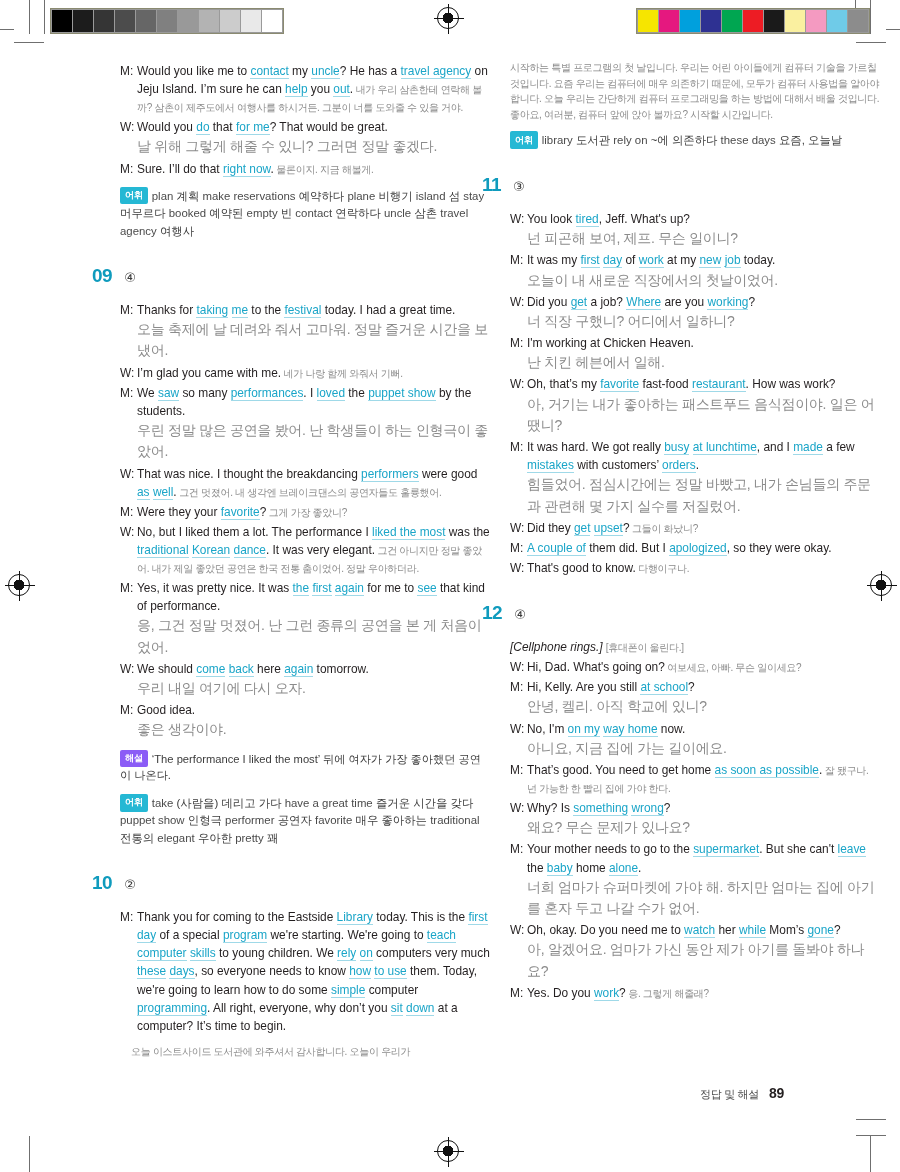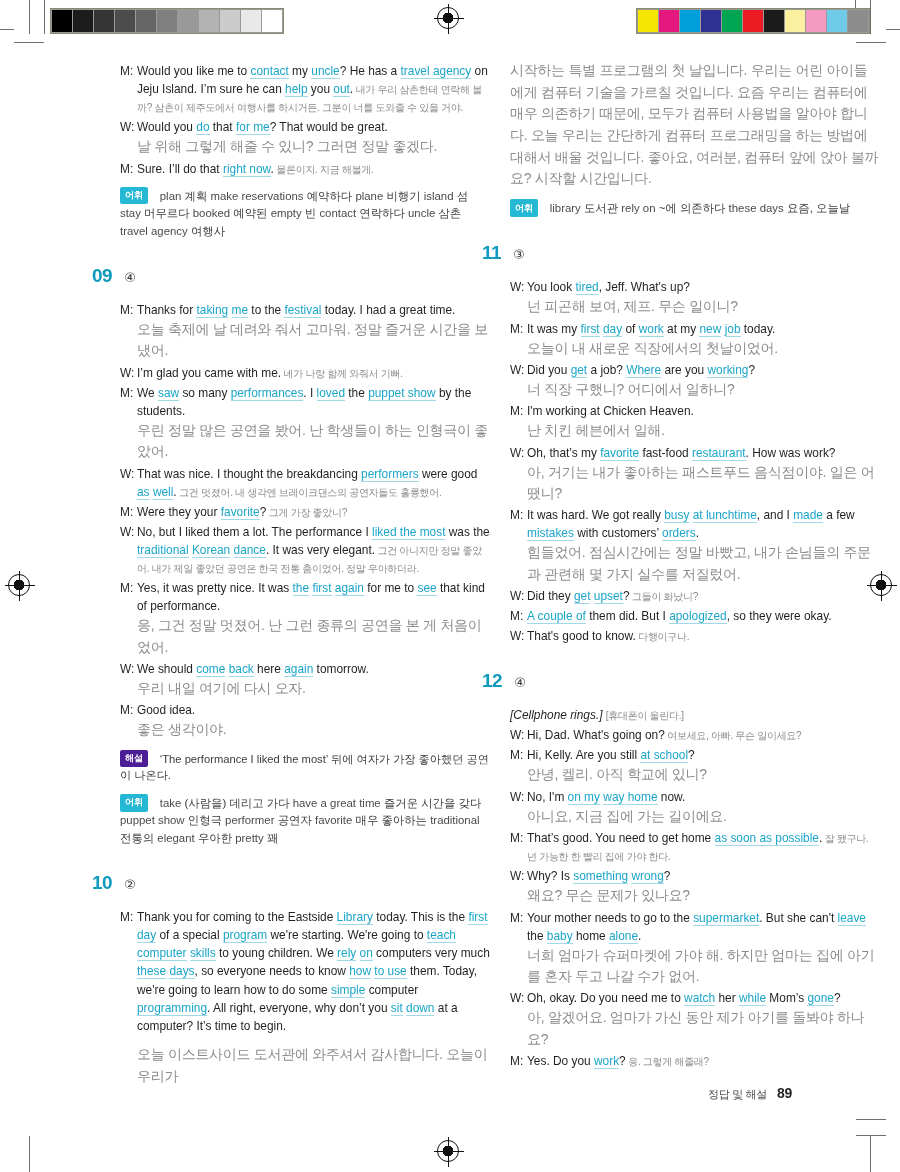--- a/index.html
+++ b/index.html
@@ -104,21 +104,21 @@
     font-size: 11.9px;
     color: #231f20;
   }
   .ko {
     display: block;
     color: #8b8b8b;
     font-size: 14px;
     letter-spacing: -0.3px;
   }
   .ko-inline { color: #8b8b8b; font-size: 10px; letter-spacing: -0.3px; }
-  .indent-ko { margin-left: 17px; }
+  .indent-ko { margin-left: 11px; }
 
   
   u.k {
     color: #1aa5c8;
     text-decoration: none;
     border-bottom: 1px solid #9fd9e8;
     padding-bottom: 0px;
   }
 
   
@@ -128,49 +128,49 @@
     line-height: 1.55;
     color: #231f20;
   }
   .note .badge {
     display: inline-block;
     font-size: 9.2px;
     font-weight: bold;
     color: #ffffff;
     padding: 1.5px 5px 2px 5px;
     border-radius: 2px;
-    margin-right: 12px;
+    margin-right: 4px;
     vertical-align: 1px;
     letter-spacing: -0.3px;
   }
   .badge.vocab { background: #25b8d4; }
-  .badge.expl  { background: #4c1d95; }
+  .badge.expl  { background: #8b5cf6; }
   .note .kr { color: #3b3b3b; }
   .note.vocab-note { color: #231f20; }
   .note.expl-note { color: #3b3b3b; font-size: 11.2px; }
   .note.vocab-note .gloss { color: #4a4a4a; }
 
   .plain-ko {
     margin-top: 9px;
     color: #8b8b8b;
-    font-size: 14px;
+    font-size: 10px;
     line-height: 1.55;
     letter-spacing: -0.3px;
   }
 
   .stage {
     font-size: 11.9px;
     margin-bottom: 2px;
   }
   .stage i { font-style: italic; }
 
   
   .page-footer {
     position: absolute;
-    right: 108px;
+    right: 116px;
     top: 1025px;
     font-size: 11px;
     color: #4a4a4a;
     letter-spacing: -0.3px;
   }
   .page-footer .pno {
     font-size: 14px;
     font-weight: bold;
     color: #231f20;
     margin-left: 10px;

